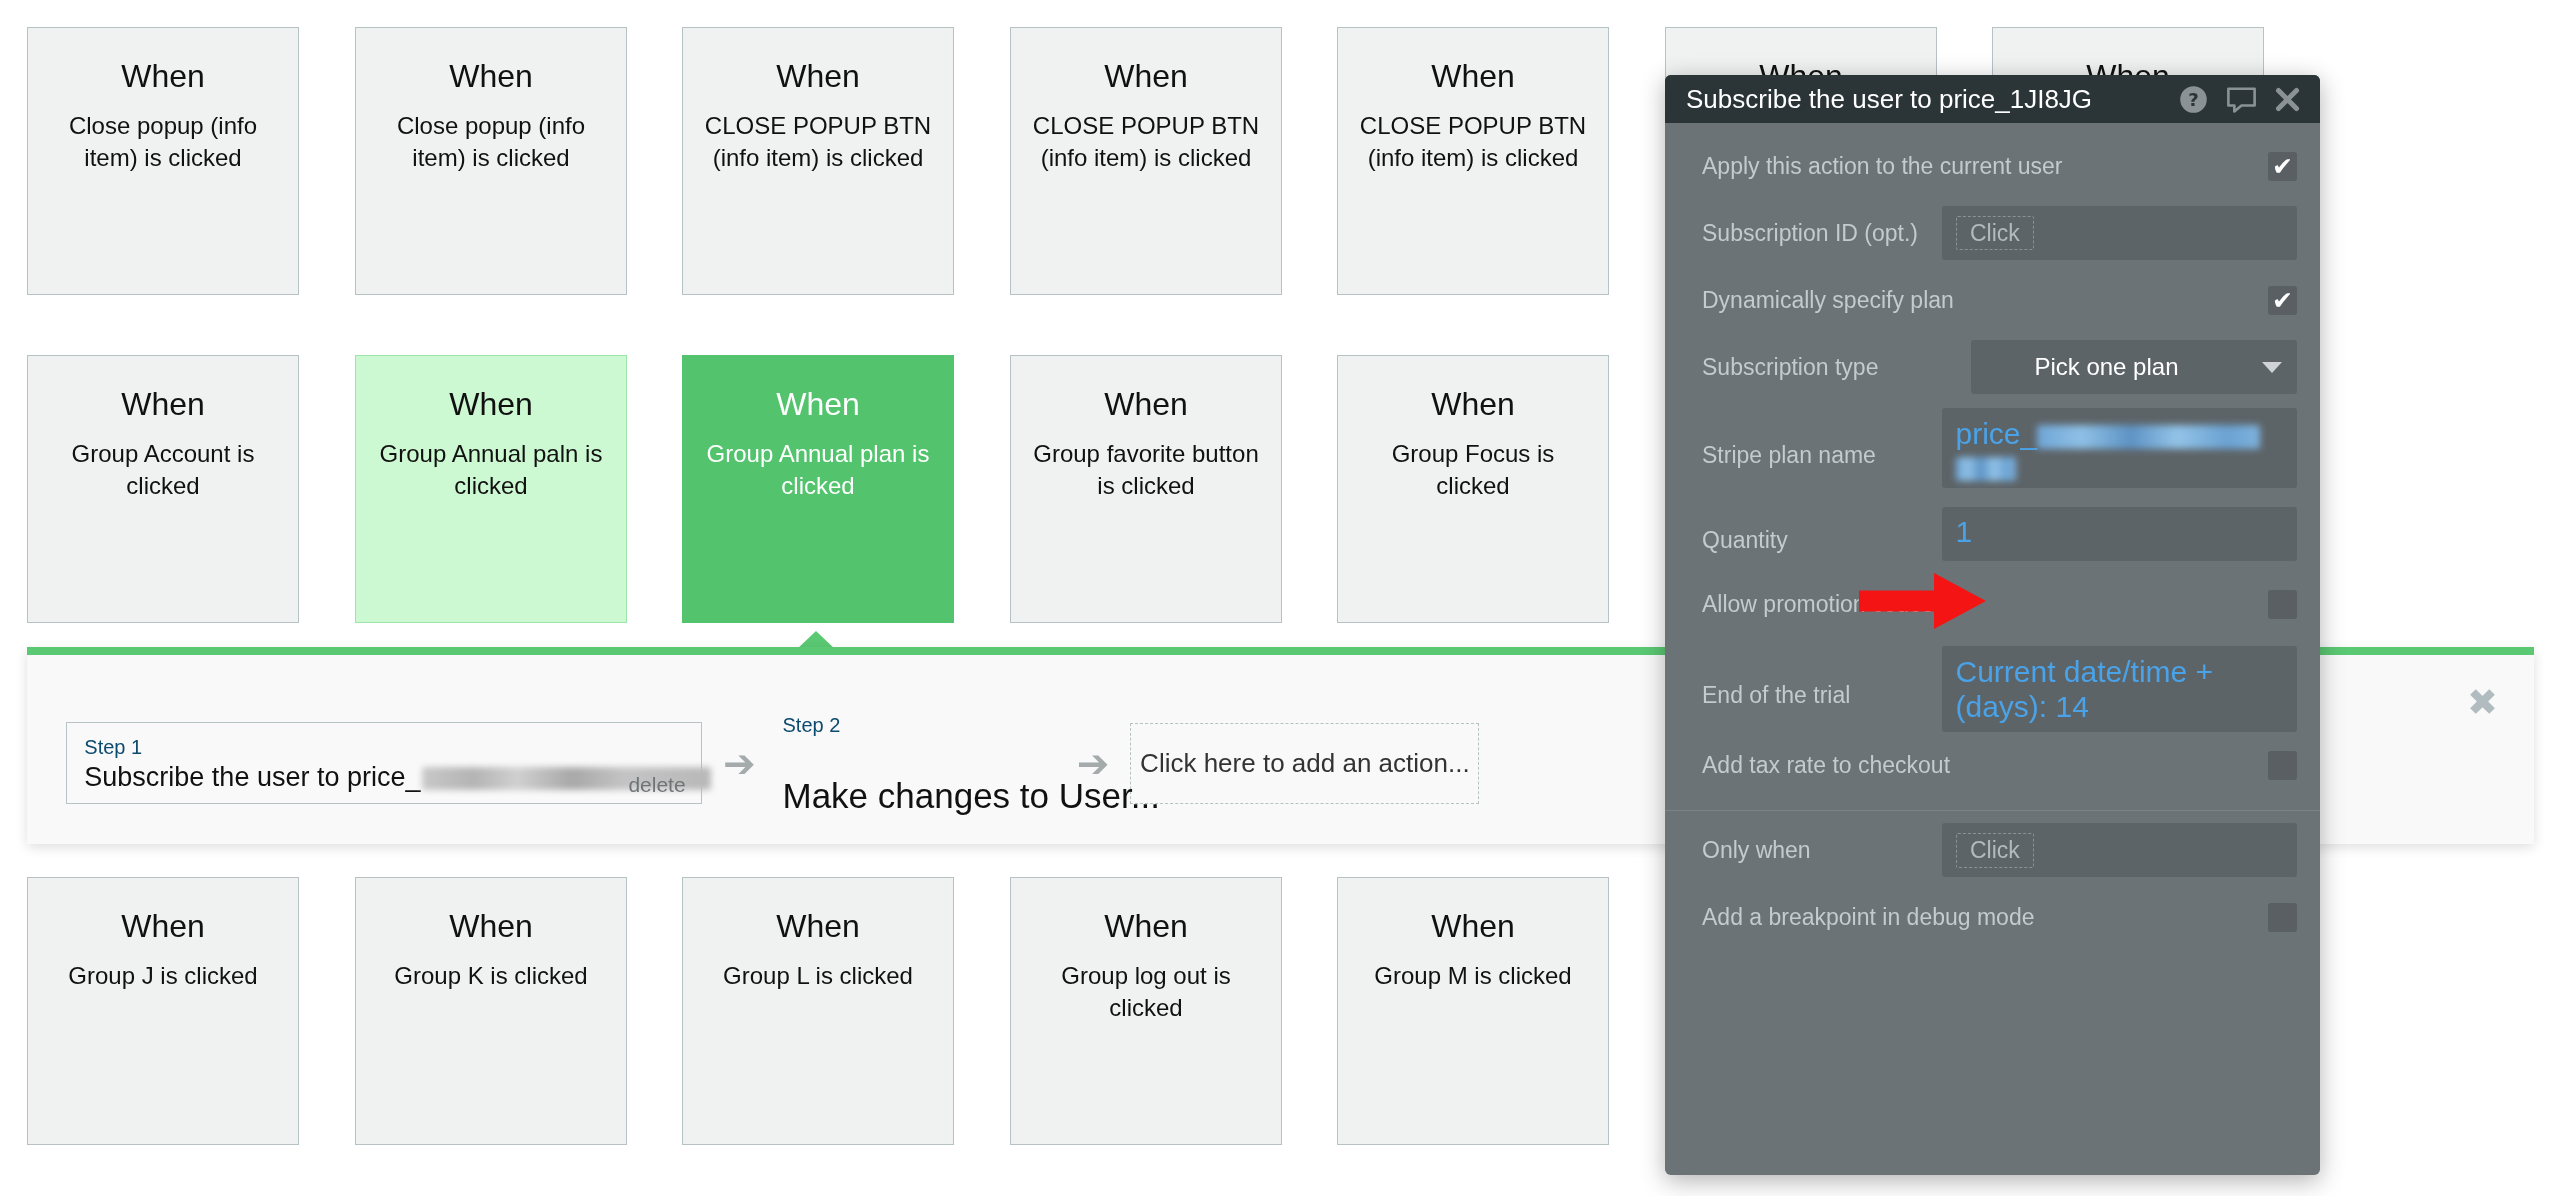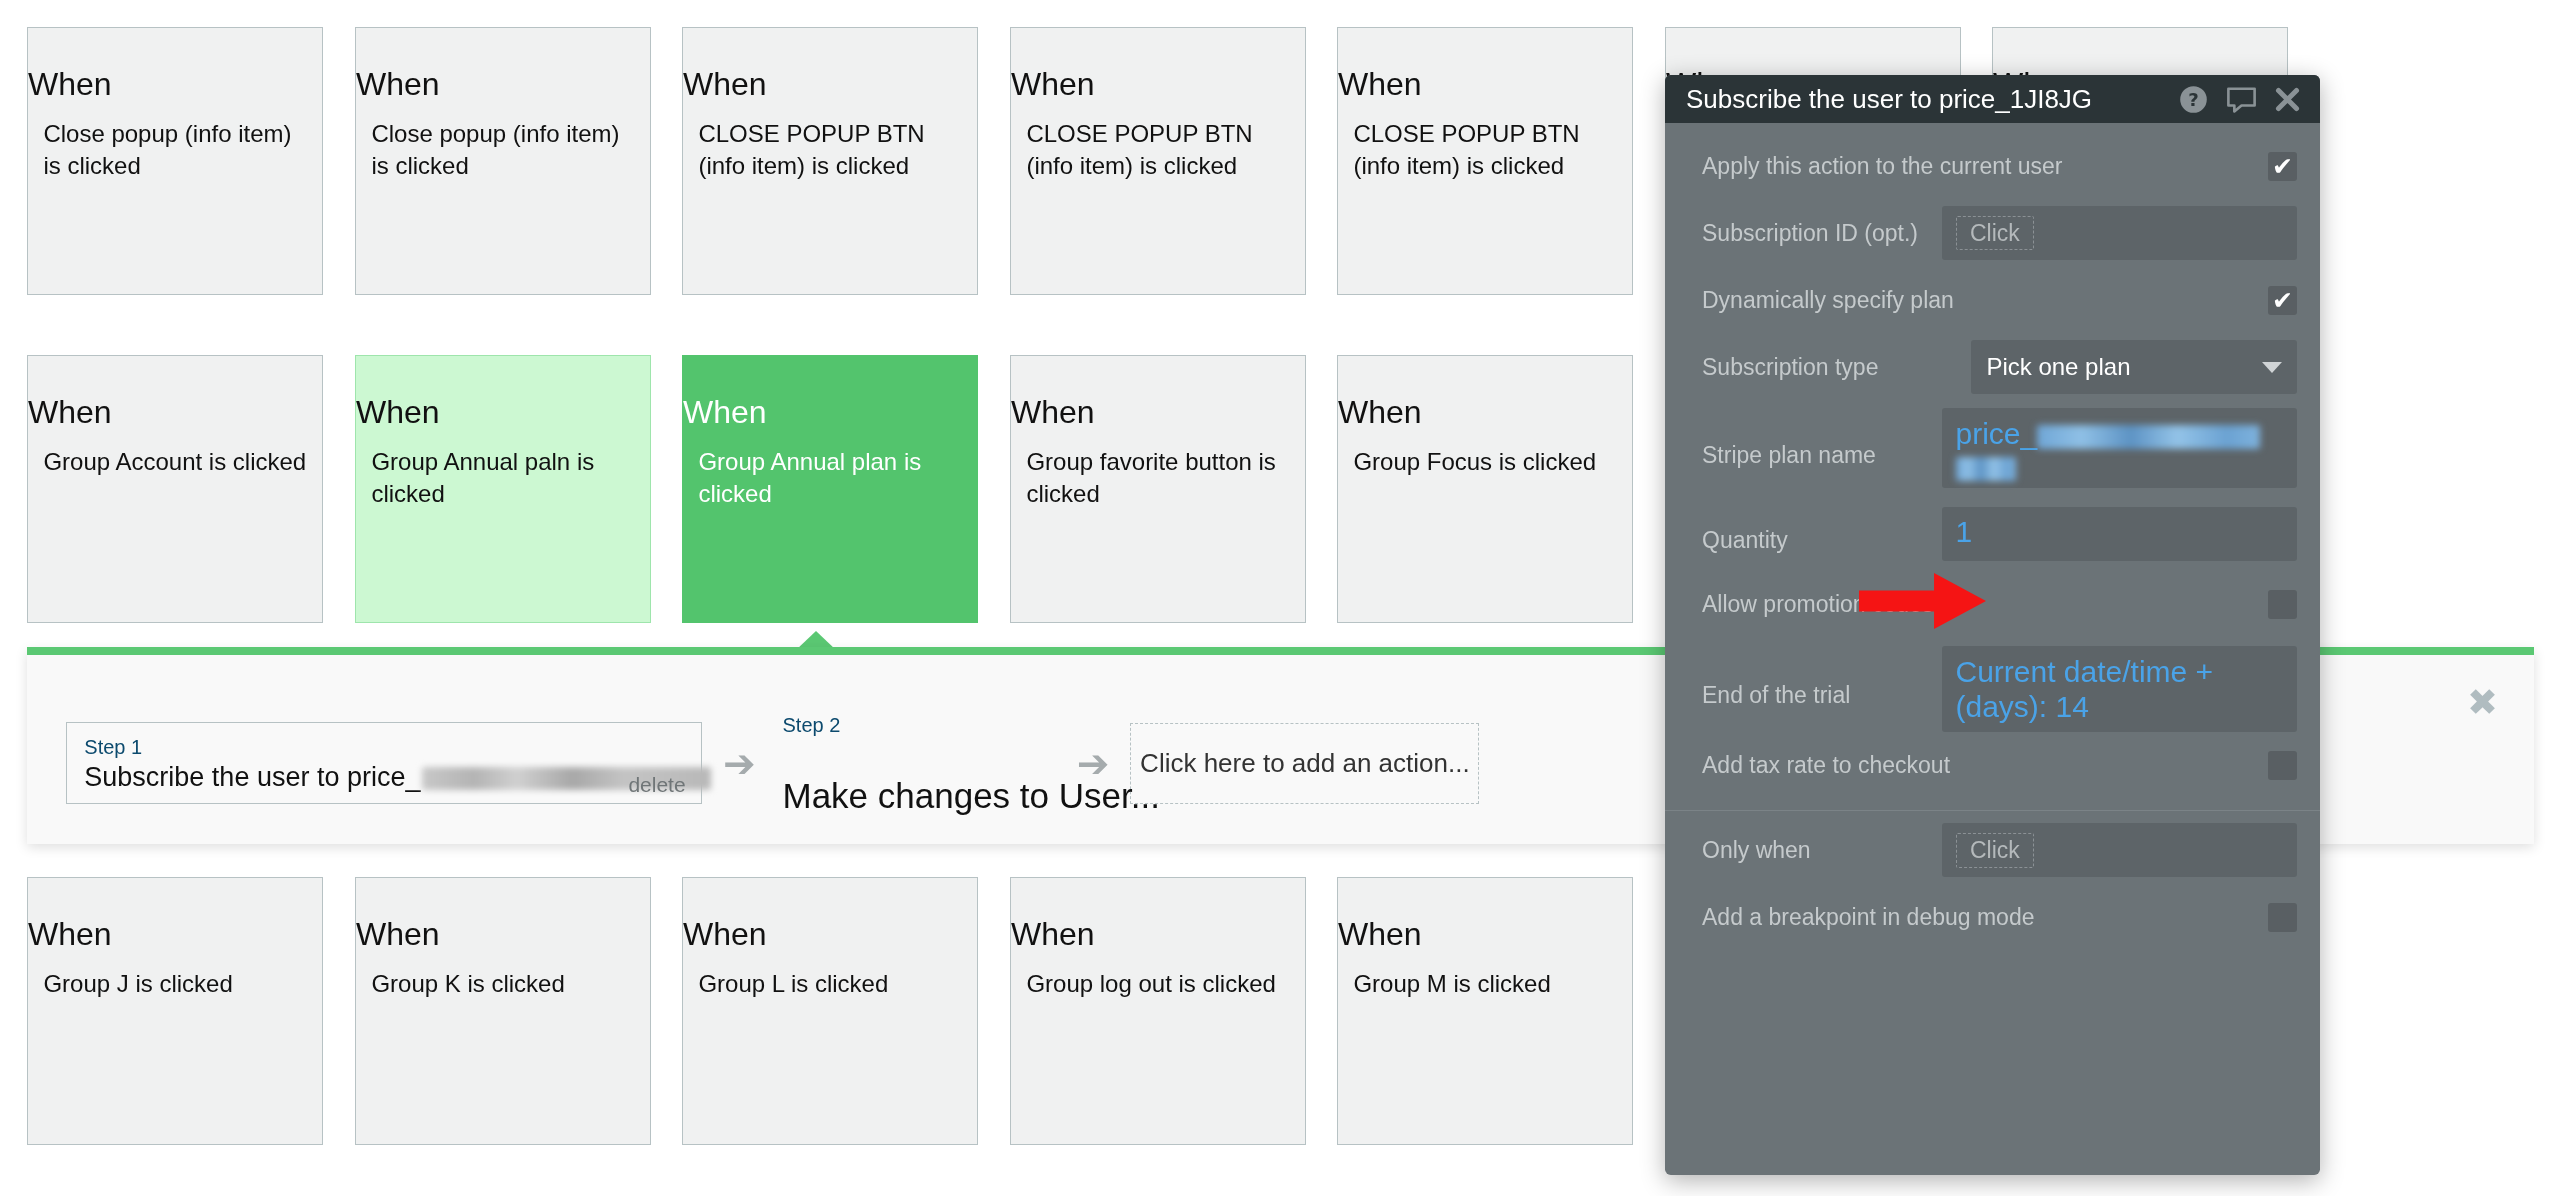--- a/index.html
+++ b/index.html
@@ -7,25 +7,25 @@
     width: 2576px; height: 1196px;
     background: #ffffff;
     font-family: "Liberation Sans", sans-serif;
     overflow: hidden;
   }
   #root { position: relative; width: 2576px; height: 1196px; }
 
   
   .card {
     position: absolute;
-    width: 296px; height: 268px;
+    width: 272px; height: 268px;
     background: #f0f1f1;
     border: 1.9px solid #b7c2c4;
-    padding-top: 37px;
-    text-align: left;
+    padding-top: 29px;
+    text-align: center;
   }
   .card .when {
     font-size: 32px;
     line-height: 39px;
     color: #111;
     font-weight: 400;
     margin-bottom: 13.5px;
   }
   .card .desc {
     font-size: 24px;
@@ -184,21 +184,21 @@
     border-radius: 1.9px;
   }
   .select {
     background: #5d6468;
     border-radius: 2.9px;
     width: 326px; height: 54px;
     display: flex; align-items: center;
     padding: 0 15.4px;
     cursor: pointer;
   }
-  .select .sel-value { color: #ffffff; font-size: 24px; flex: 1; }
+  .select .sel-value { color: #ffffff; font-size: 24px; flex: 1; margin-left: 48px; }
   .select .caret {
     width: 0; height: 0;
     border-left: 10.6px solid transparent;
     border-right: 10.6px solid transparent;
     border-top: 11.6px solid #d0d4d6;
   }
   .dyn-value { color: #4aa3e8; font-size: 30px; line-height: 35px; }
   .blur-chunk {
     display: inline-block;
     vertical-align: -4.8px;

